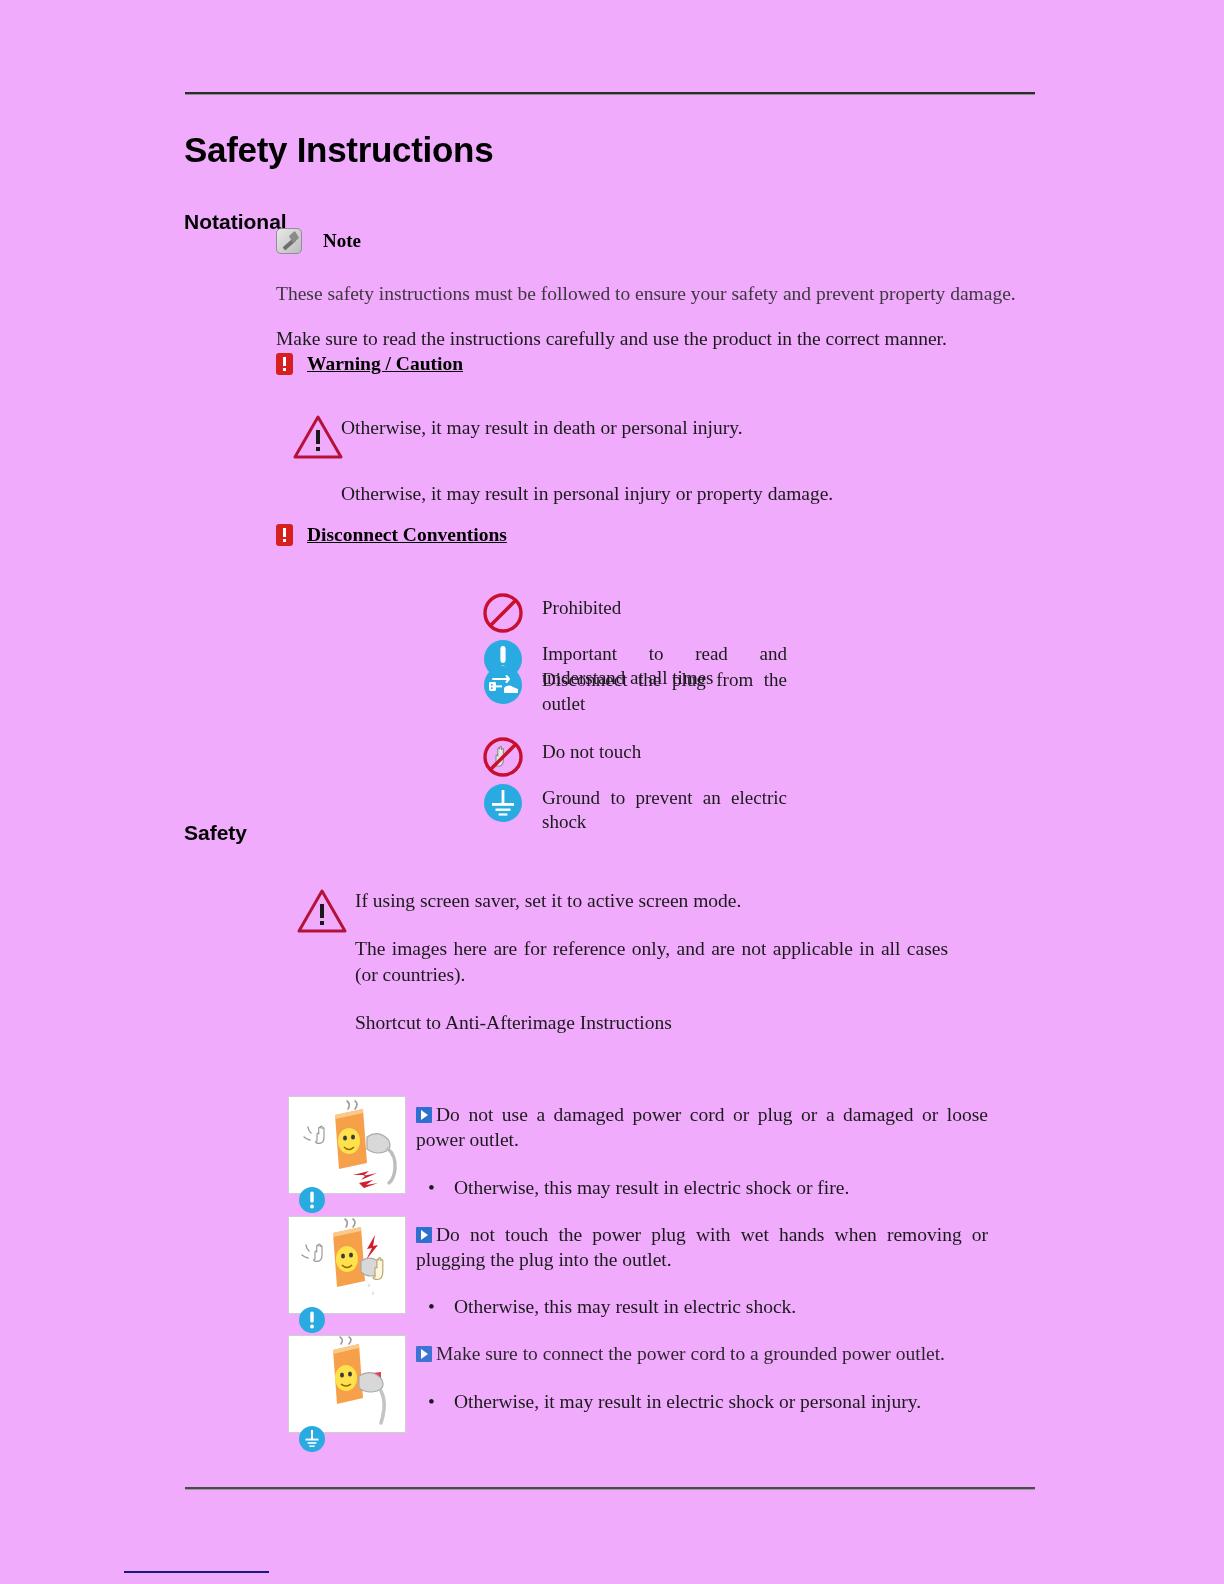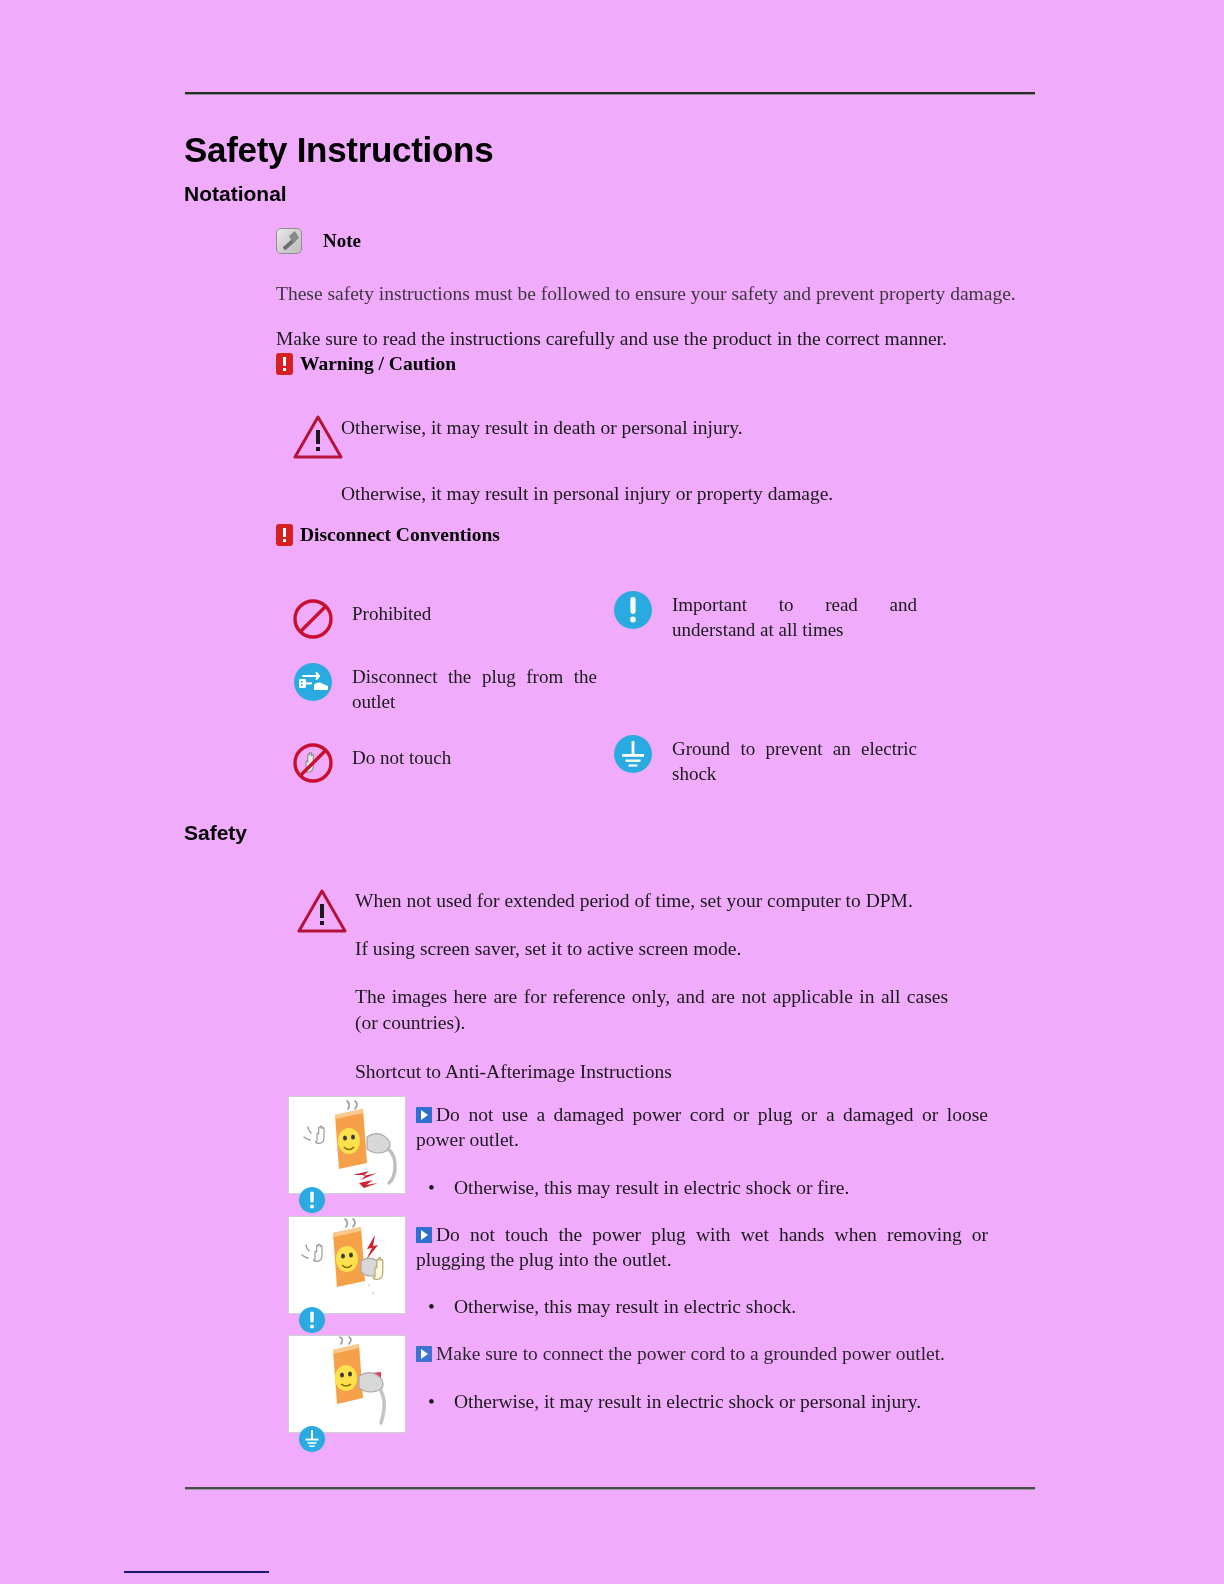--- a/index.html
+++ b/index.html
@@ -58,21 +58,21 @@
     letter-spacing: -0.3px;
     color: #000;
   }
   .h2 {
     position: absolute;
     font-family: "Liberation Sans", sans-serif;
     font-weight: bold;
     font-size: 21px;
     color: #000;
   }
-  .h2-notational { left: 184px; top: 182px; }
+  .h2-notational { left: 184px; top: 210px; }
   .h2-power { left: 184px; top: 821px; }
 
   
   .body-text {
     position: absolute;
     font-family: "Liberation Serif", serif;
     font-size: 19.5px;
     color: #1a1a1a;
     line-height: 1.32;
   }
@@ -118,21 +118,22 @@
     font-family: "Liberation Serif", serif;
     font-weight: bold;
     font-size: 19px;
   }
 
   
   .badge-row {
     position: absolute;
     display: flex;
     align-items: center;
-    gap: 7px;
+    gap: 14px;
+    text-decoration: underline;
   }
   .red-badge {
     width: 17px;
     height: 22px;
     background: #d81f1f;
     border-radius: 3px;
     position: relative;
     flex: none;
   }
   .red-badge::before {
@@ -165,23 +166,24 @@
 
   
   .conv {
     position: absolute;
     left: 290px;
     top: 590px;
     width: 700px;
   }
   .conv-row {
     display: flex;
-    align-items: flex-end;
+    align-items: center;
     margin-bottom: 20px;
     height: 52px;
+    flex-direction: column;
   }
   .conv-cell {
     display: flex;
     align-items: flex-start;
     width: 320px;
     flex: none;
   }
   .conv-icon {
     width: 46px;
     height: 46px;
@@ -390,21 +392,20 @@
 
   <div class="tri" style="left:296px; top:887px;">
     <svg width="52" height="48" viewBox="0 0 52 48">
       <path d="M26 4 L49 44 L3 44 Z" fill="none" stroke="#b5123a" stroke-width="3" stroke-linejoin="round"></path>
       <rect x="24" y="17" width="4" height="14" fill="#1a1a1a"></rect>
       <rect x="24" y="34" width="4" height="4" fill="#1a1a1a"></rect>
     </svg>
   </div>
 
   <div class="power-block">
-    <div class="power-line">When not used for extended period of time, set your computer to DPM.</div>
     <div class="power-line">If using screen saver, set it to active screen mode.</div>
     <div class="power-line just" style="width:593px;">The images here are for reference only, and are not applicable in all cases (or countries).</div>
     <div class="power-line">Shortcut to Anti-Afterimage Instructions</div>
   </div>
 
   <div class="items">
 
     <div class="item">
       <div class="thumb">
         <svg width="116" height="96" viewBox="0 0 116 96">

